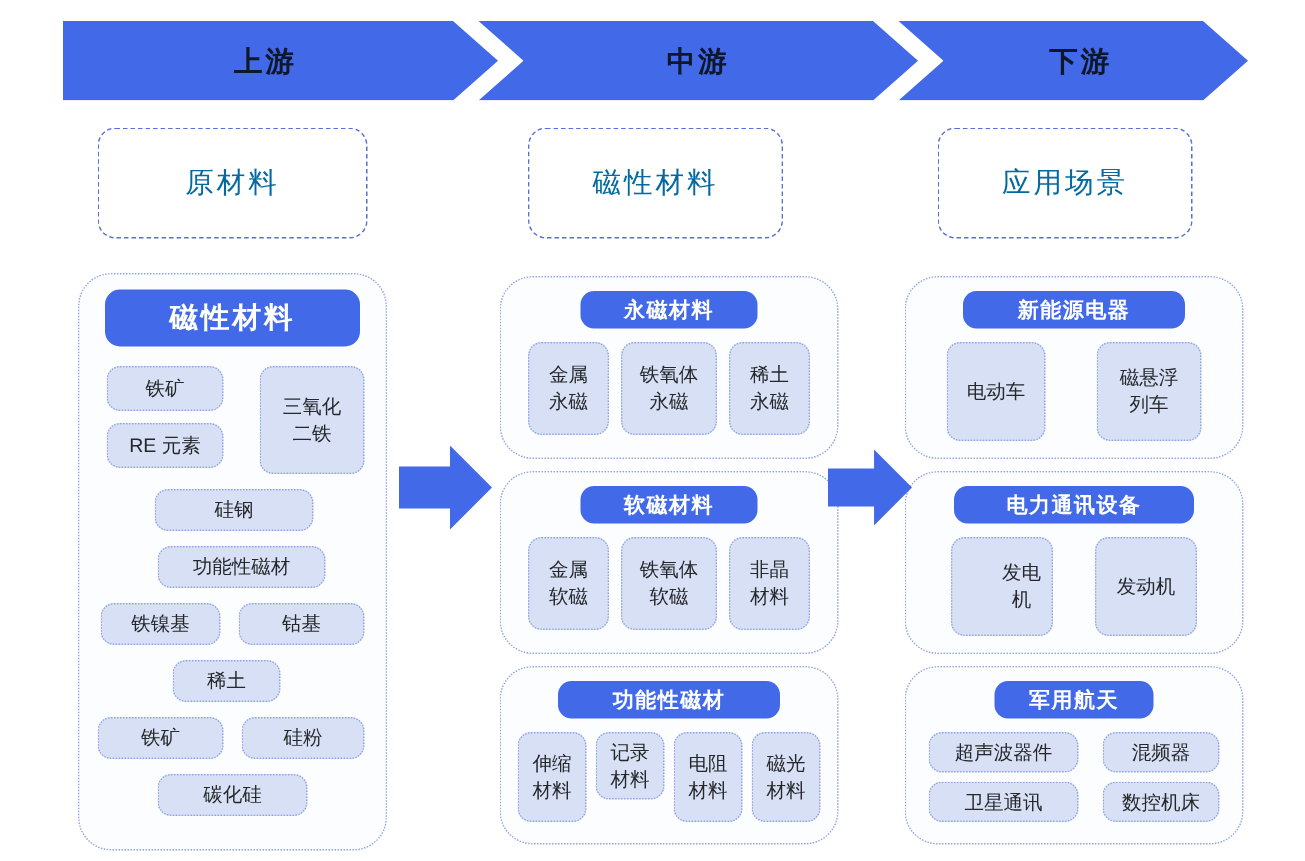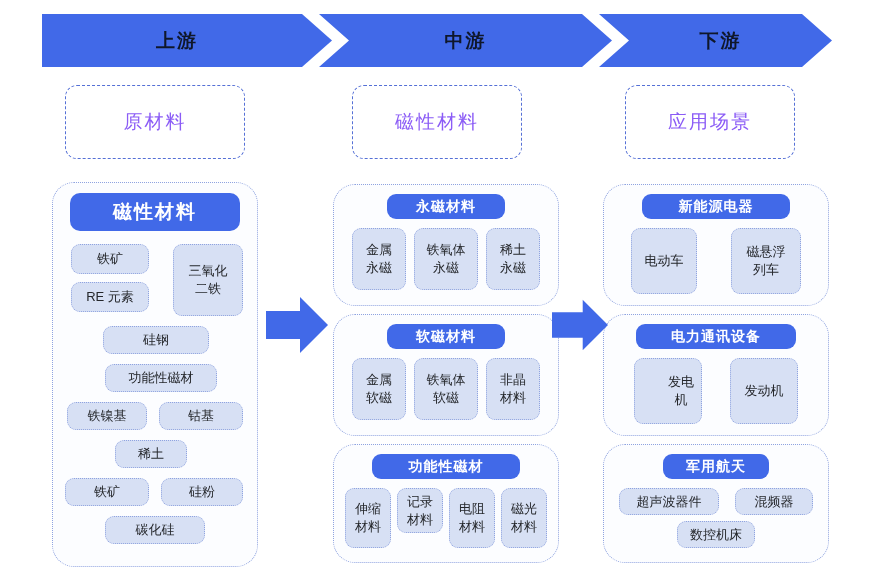--- a/index.html
+++ b/index.html
@@ -32,21 +32,21 @@
   .chev-2 span{position:relative;left:0px;}
   .chev-3 span{position:relative;left:5px;}
 
   
   .stage-cap{
     position:absolute;height:72px;
     border:1.6px dashed #5570d6;border-radius:12px;
     background:#ffffff;
     display:flex;align-items:center;justify-content:center;
   }
-  .stage-cap span{font-size:19px;color:#8b5cf6;letter-spacing:2px;}
+  .stage-cap span{font-size:19px;color:#0369a1;letter-spacing:2px;}
   .cap-1{left:65px;top:85px;width:178px;}
   .cap-2{left:352px;top:85px;width:168px;}
   .cap-3{left:625px;top:85px;width:168px;}
 
   
   .col{position:absolute;}
   .col-1{left:52px;top:182px;width:206px;}
   .col-2{left:333px;top:184px;width:226px;}
   .col-3{left:603px;top:184px;width:226px;}
 
@@ -210,20 +210,21 @@
       </div>
     </div>
 
     <div class="group" style="height:119px;">
       <div class="grp-head mid" style="width:106px;">军用航天</div>
       <div class="row" style="gap:16px;margin-bottom:6px;">
         <div class="chip d-chip-s" style="width:100px;">超声波器件</div>
         <div class="chip d-chip-s" style="width:78px;">混频器</div>
       </div>
       <div class="row" style="gap:16px;">
+        <div class="chip d-chip-s" style="width:100px;">卫星通讯</div>
         <div class="chip d-chip-s" style="width:78px;">数控机床</div>
       </div>
     </div>
   </div>
 
   <div class="arrow" style="left:266px;top:297px;">
     <svg width="62" height="56" viewBox="0 0 62 56" aria-hidden="true">
       <polygon points="0,14 34,14 34,0 62,28 34,56 34,42 0,42" fill="#4169e8"></polygon>
     </svg>
   </div>

